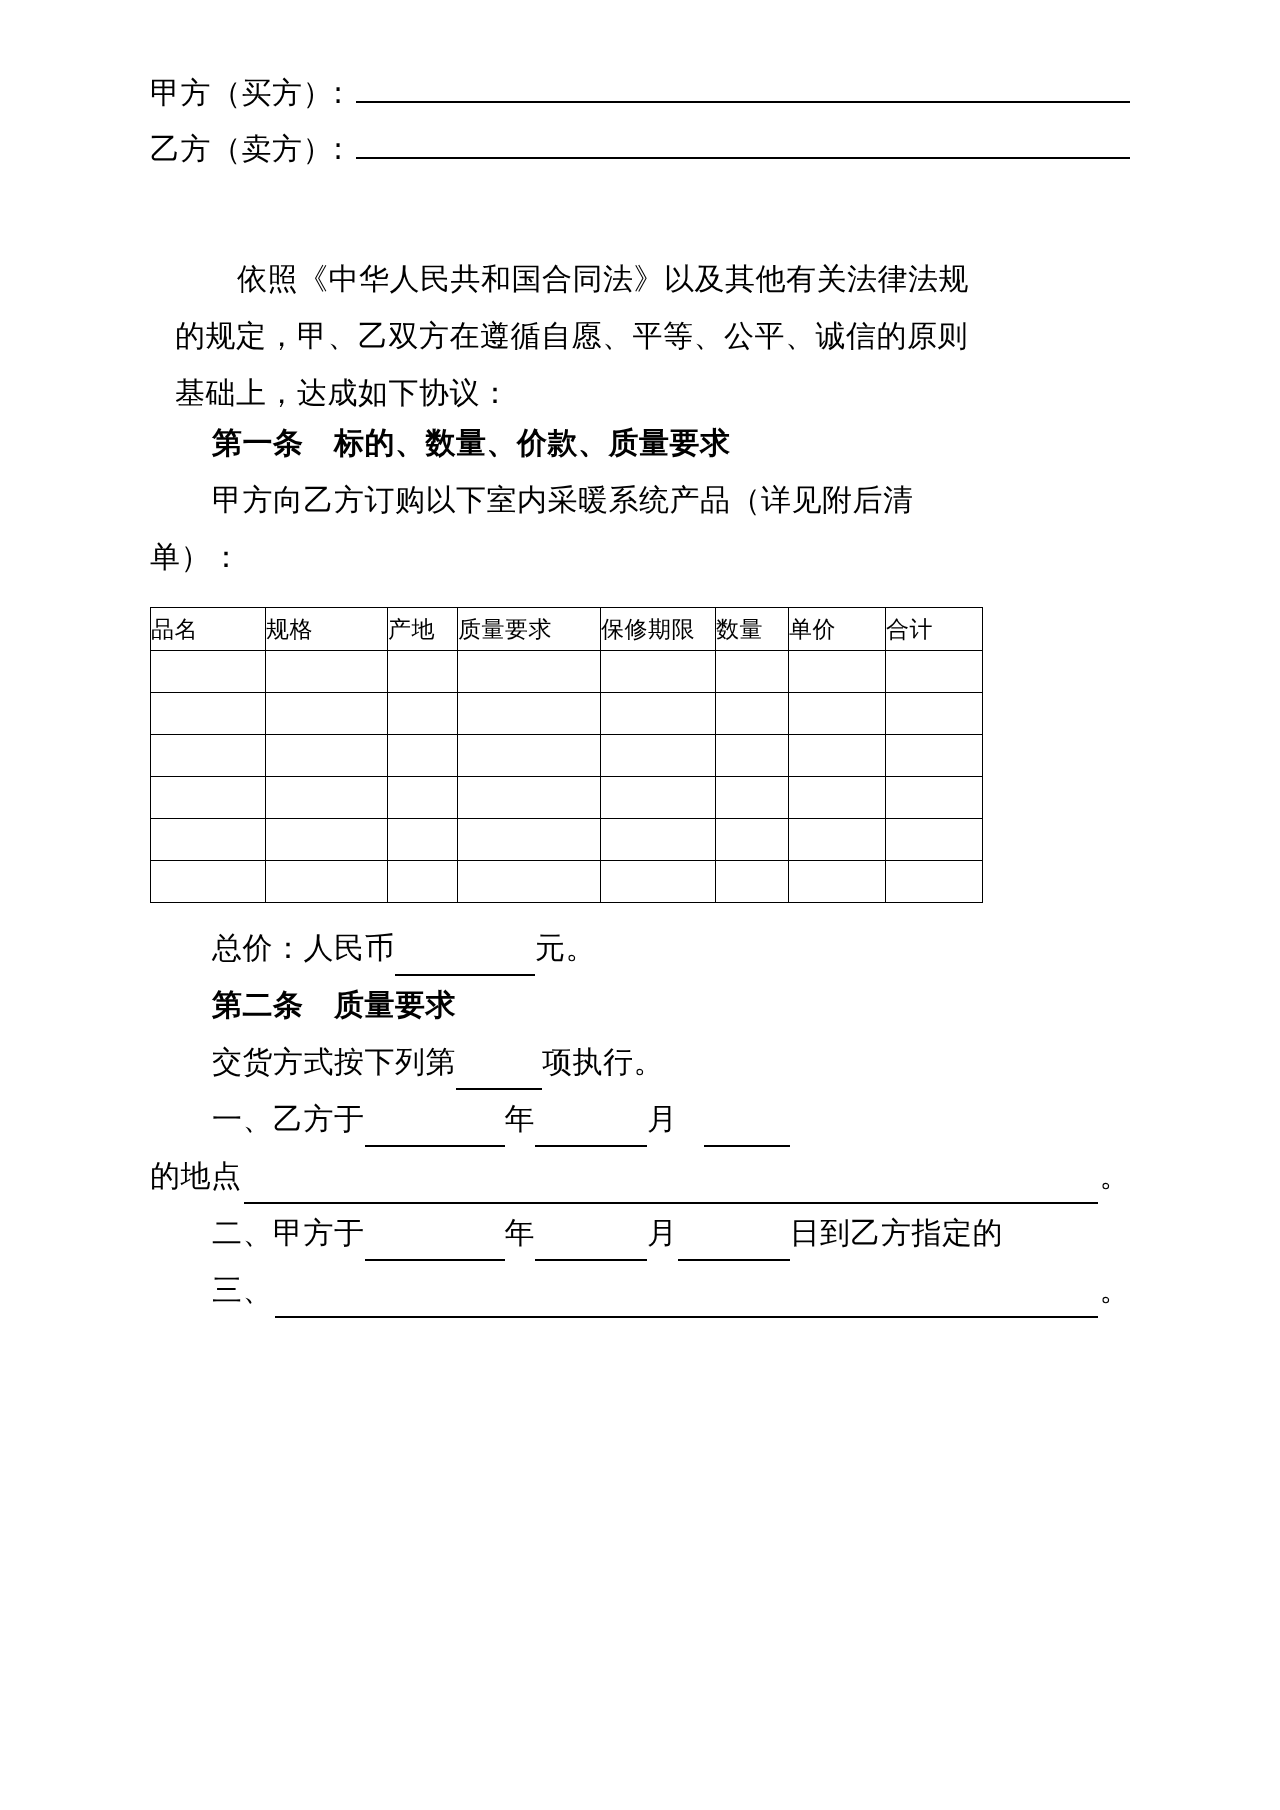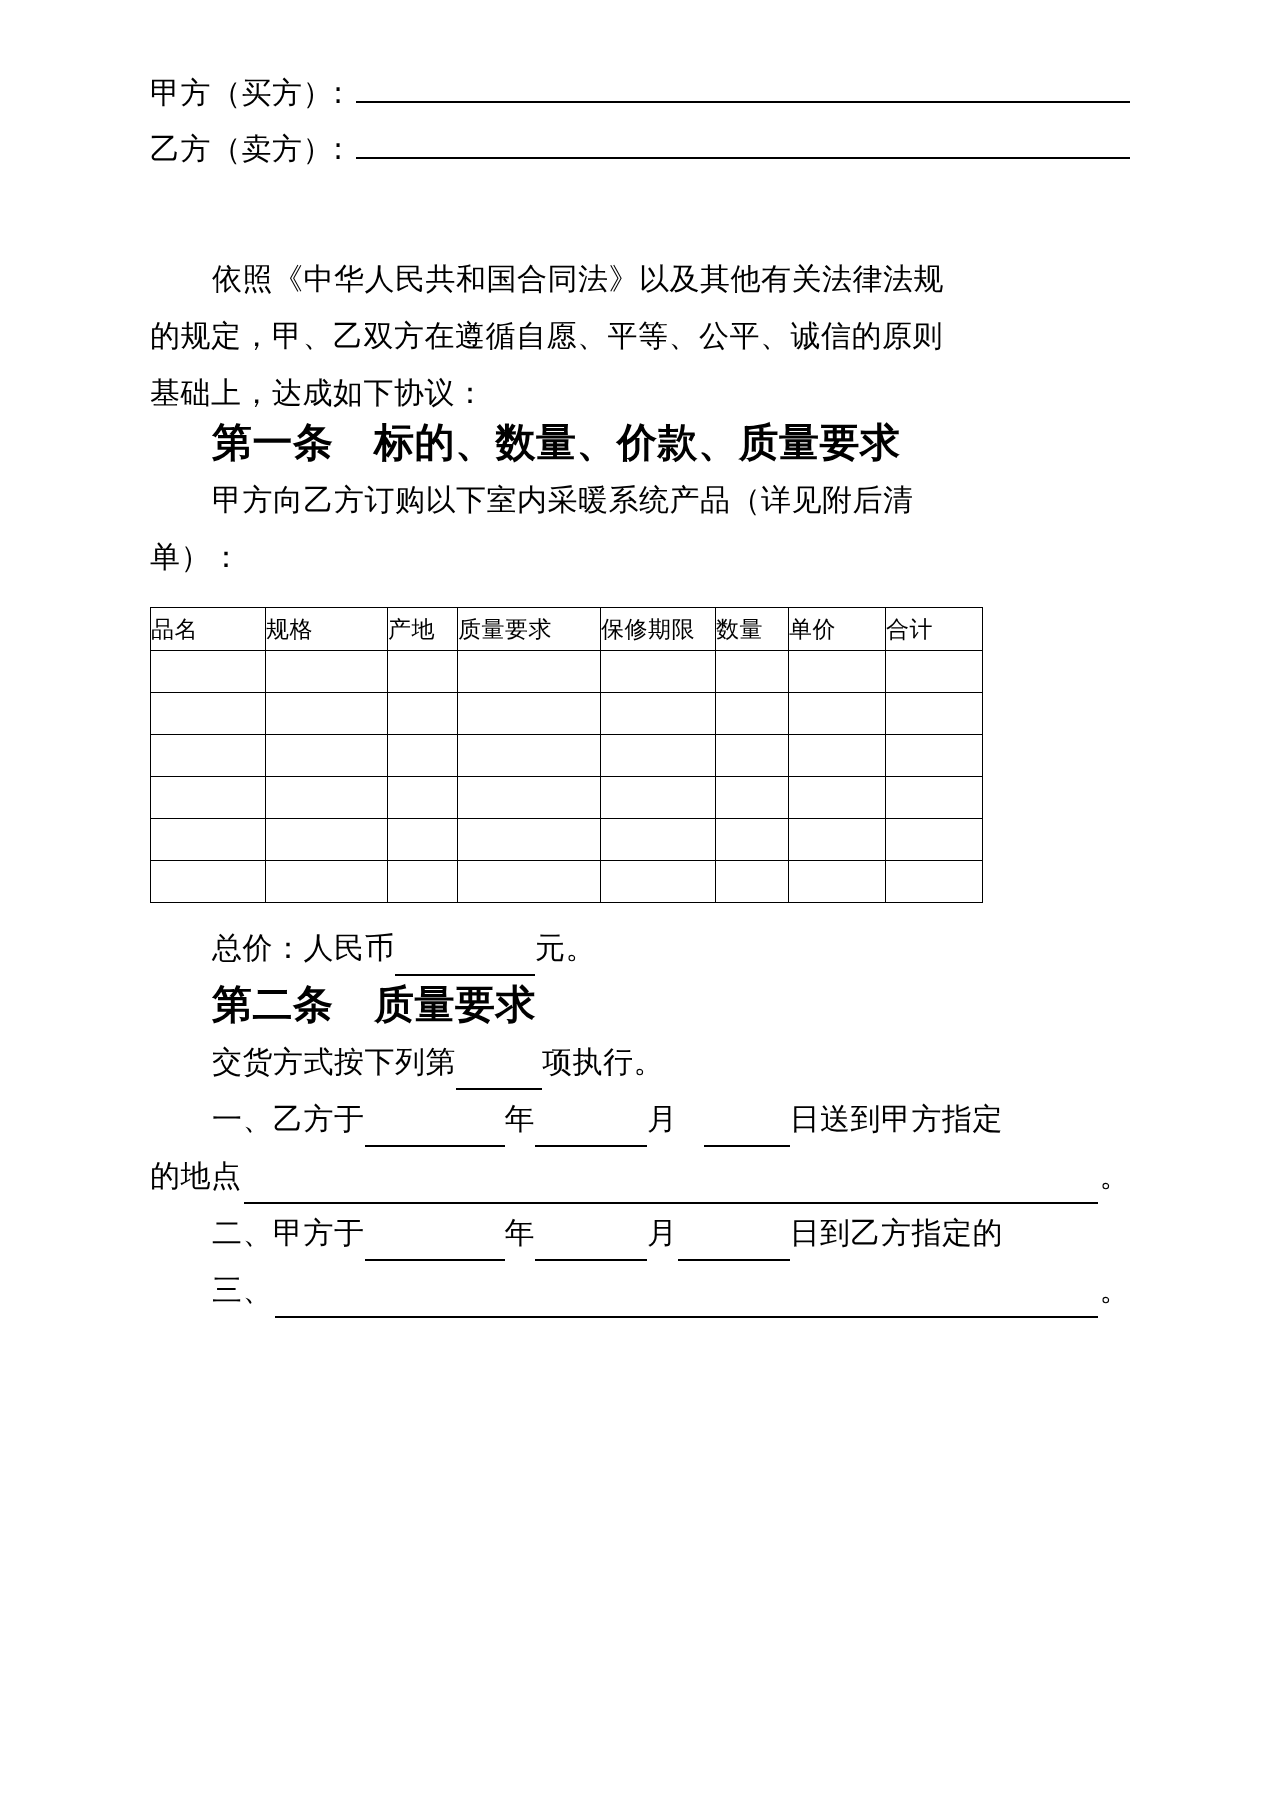--- a/index.html
+++ b/index.html
@@ -25,21 +25,21 @@
   .kai {
     font-family: Liberation Serif, serif;
     font-size: 30px;
     line-height: 57px;
     letter-spacing: 0.5px;
     white-space: nowrap;
   }
   .hei {
     font-family: "DejaVu Sans", "Liberation Sans", sans-serif;
     font-weight: bold;
-    font-size: 40px;
+    font-size: 30px;
     line-height: 57px;
     letter-spacing: 0.5px;
     white-space: nowrap;
   }
   .indent { padding-left: 62px; }
 
   
   .party-block { padding-top: 71px; }
   .party-row {
     display: flex;
@@ -64,20 +64,21 @@
   .para-line {
     height: 57px;
     display: flex;
     align-items: flex-end;
   }
   .para-just {
     font-family: Liberation Serif, serif;
     font-size: 30px;
     letter-spacing: 0.5px;
     white-space: nowrap;
+    margin-left: 25px;
   }
 
   
   .ul {
     display: inline-block;
     border-bottom: 2px solid #000;
     vertical-align: -4px;
   }
   .ul-sm { width: 86px; }
   .ul-md { width: 112px; }
@@ -266,21 +267,20 @@
     </div>
 
     <div class="line-row">
       <span class="kai indent">一、乙方于</span>
       <span class="ul ul-lg"></span>
       <span class="kai">年</span>
       <span class="ul ul-md"></span>
       <span class="kai">月</span>
       <span style="display:inline-block;width:26px"></span>
       <span class="ul ul-sm"></span>
-      <span class="kai">日送到甲方指定</span>
     </div>
     <div class="line-row">
       <span class="kai">的地点</span>
       <span class="grow-ul"></span>
       <span class="kai">。</span>
     </div>
 
     <div class="line-row">
       <span class="kai indent">二、甲方于</span>
       <span class="ul ul-lg"></span>

